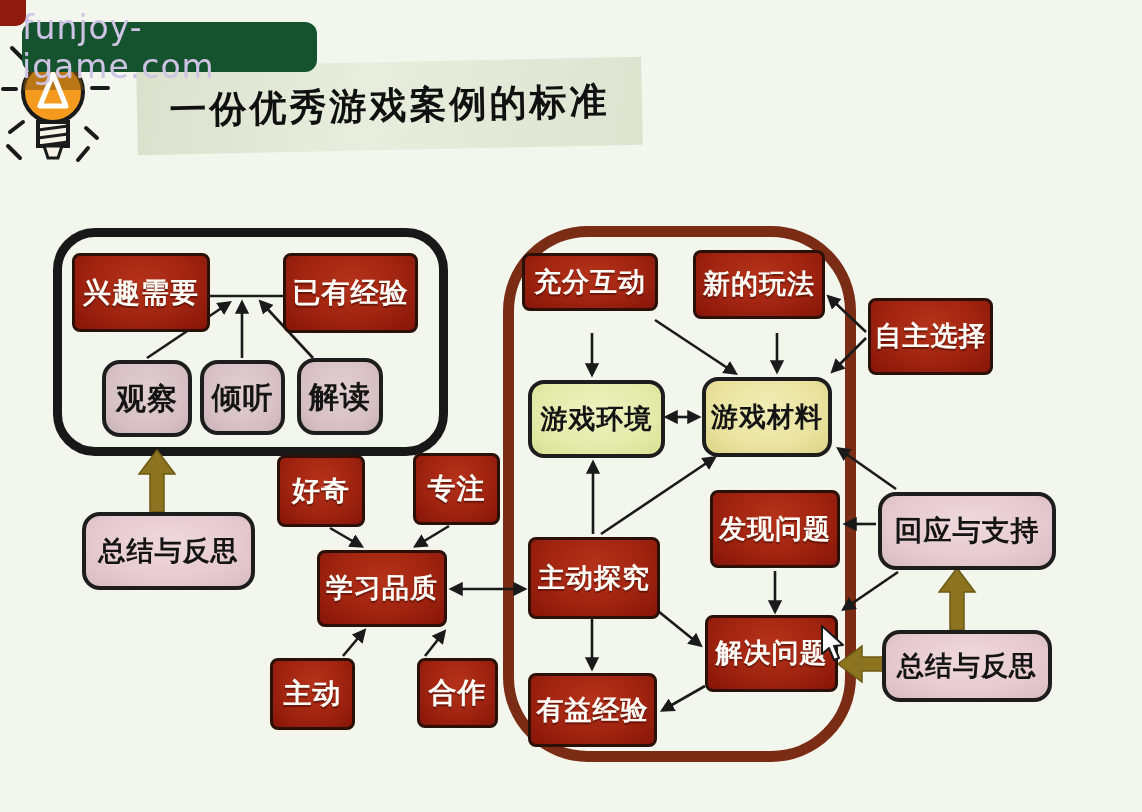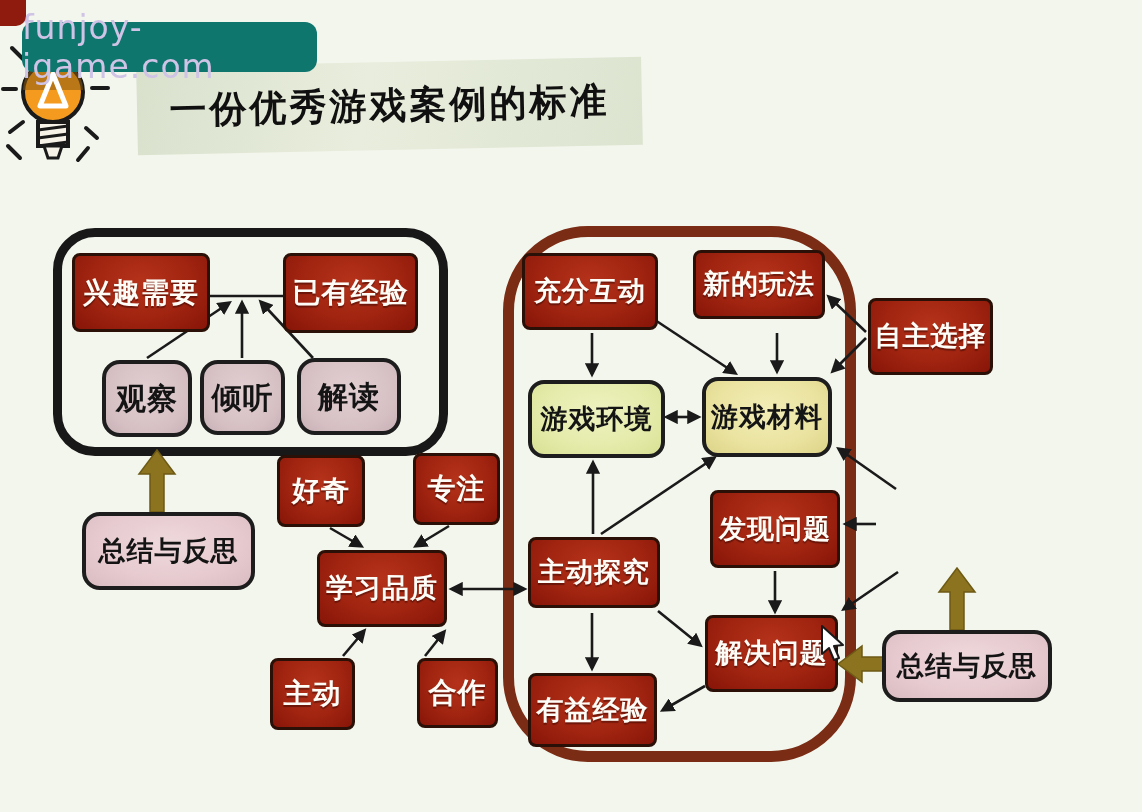--- a/index.html
+++ b/index.html
@@ -28,21 +28,21 @@
         border:4px solid #1d1d1d;border-radius:16px;color:#141414;}
   .green2{background:radial-gradient(ellipse at 50% 40%,#f2edb6 0%,#eae3a0 60%,#ddd488 100%);
         border:4px solid #1d1d1d;border-radius:16px;color:#141414;}
 
   
   #title-banner{position:absolute;left:137px;top:62px;width:505px;height:88px;z-index:1;
         background:linear-gradient(100deg,#d9e1cd 0%,#e9eddd 45%,#dce4d0 100%);
         transform:rotate(-1.2deg);display:flex;align-items:center;justify-content:center;}
   #title-banner .t{font-size:37px;font-weight:bold;color:#101010;letter-spacing:3px;}
   #watermark{position:absolute;left:22px;top:22px;width:295px;height:50px;z-index:7;
-        background:#0f766e;border-radius:12px;display:flex;align-items:center;justify-content:center;}
+        background:#14532d;border-radius:12px;display:flex;align-items:center;justify-content:center;}
   #watermark .w{font-size:33px;color:#cfc3e6;letter-spacing:1px;}
   #corner-chip{position:absolute;left:0;top:0;width:26px;height:26px;background:#8e1b0d;
         border-radius:0 0 10px 0;z-index:7;}
   #lightbulb{position:absolute;left:0;top:36px;z-index:1;}
 </style>
 </head>
 <body>
 
 <div id="canvas">
 
@@ -119,38 +119,39 @@
       <path d="M150,512 L150,474 L139,474 L157,450 L175,474 L164,474 L164,512 Z"></path>
       <path d="M950,630 L950,592 L939,592 L957,568 L975,592 L964,592 L964,630 Z"></path>
       <path d="M884,657 L862,657 L862,646 L838,664 L862,682 L862,671 L884,671 Z"></path>
     </g>
   </svg>
 
   <div class="node red" style="left:72px;top:253px;width:138px;height:79px;font-size:28px">兴趣需要</div>
   <div class="node red" style="left:283px;top:253px;width:135px;height:80px;font-size:28px">已有经验</div>
   <div class="node pink2" style="left:102px;top:360px;width:90px;height:77px;font-size:30px">观察</div>
   <div class="node pink2" style="left:200px;top:360px;width:85px;height:75px;font-size:30px">倾听</div>
-  <div class="node pink2" style="left:297px;top:358px;width:104px;height:77px;font-size:30px">解读</div>
+  <div class="node pink2" style="left:297px;top:358px;width:86px;height:77px;font-size:30px">解读</div>
   <div class="node pink" style="left:82px;top:512px;width:173px;height:78px;font-size:27px">总结与反思</div>
 
   <div class="node red" style="left:277px;top:455px;width:88px;height:72px;font-size:28px">好奇</div>
   <div class="node red" style="left:413px;top:453px;width:87px;height:72px;font-size:28px">专注</div>
   <div class="node red" style="left:317px;top:550px;width:130px;height:77px;font-size:27px">学习品质</div>
   <div class="node red" style="left:270px;top:658px;width:85px;height:72px;font-size:28px">主动</div>
   <div class="node red" style="left:417px;top:658px;width:81px;height:70px;font-size:28px">合作</div>
 
-  <div class="node red" style="left:522px;top:253px;width:136px;height:77px;font-size:27px">充分互动</div>
+  <div class="node red" style="left:522px;top:253px;width:136px;height:58px;font-size:27px">充分互动</div>
   <div class="node red" style="left:693px;top:250px;width:132px;height:69px;font-size:27px">新的玩法</div>
   <div class="node green" style="left:528px;top:380px;width:137px;height:78px;font-size:27px">游戏环境</div>
   <div class="node green2" style="left:702px;top:377px;width:130px;height:80px;font-size:27px">游戏材料</div>
-  <div class="node red" style="left:528px;top:537px;width:132px;height:71px;font-size:27px">主动探究</div>
+  <div class="node red" style="left:528px;top:537px;width:132px;height:82px;font-size:27px">主动探究</div>
   <div class="node red" style="left:710px;top:490px;width:130px;height:78px;font-size:27px">发现问题</div>
   <div class="node red" style="left:705px;top:615px;width:133px;height:77px;font-size:27px">解决问题</div>
   <div class="node red" style="left:528px;top:673px;width:129px;height:74px;font-size:27px">有益经验</div>
 
   <div class="node red" style="left:868px;top:298px;width:125px;height:77px;font-size:27px">自主选择</div>
+  <div class="node pink" style="left:878px;top:492px;width:178px;height:78px;font-size:28px">回应与支持</div>
   <div class="node pink" style="left:882px;top:630px;width:170px;height:72px;font-size:27px">总结与反思</div>
 
   <svg id="cursor-layer" width="1142" height="812" viewBox="0 0 1142 812">
     <path d="M822,626 L822,654 L829,648 L834,660 L839,658 L834,646 L843,645 Z" fill="#ffffff" stroke="#1a1a1a" stroke-width="2" stroke-linejoin="round"></path>
   </svg>
 
 </div>
 
 </body></html>

